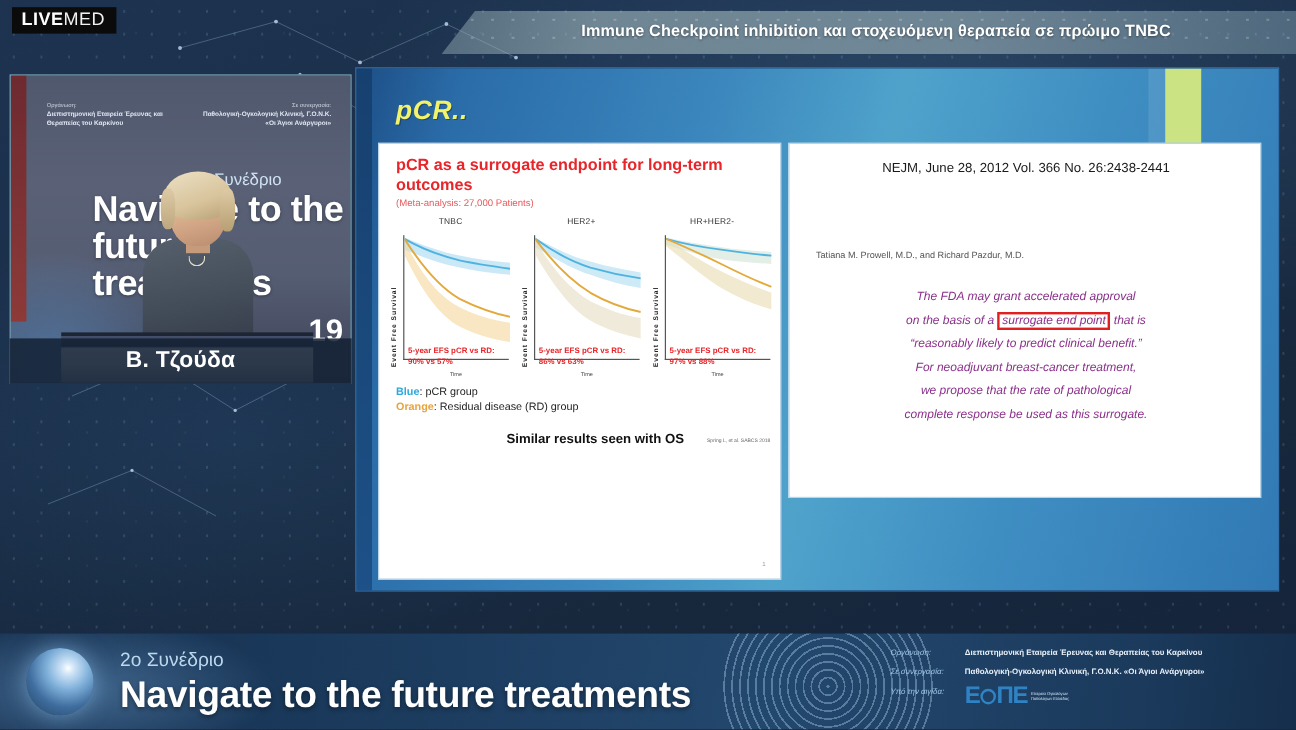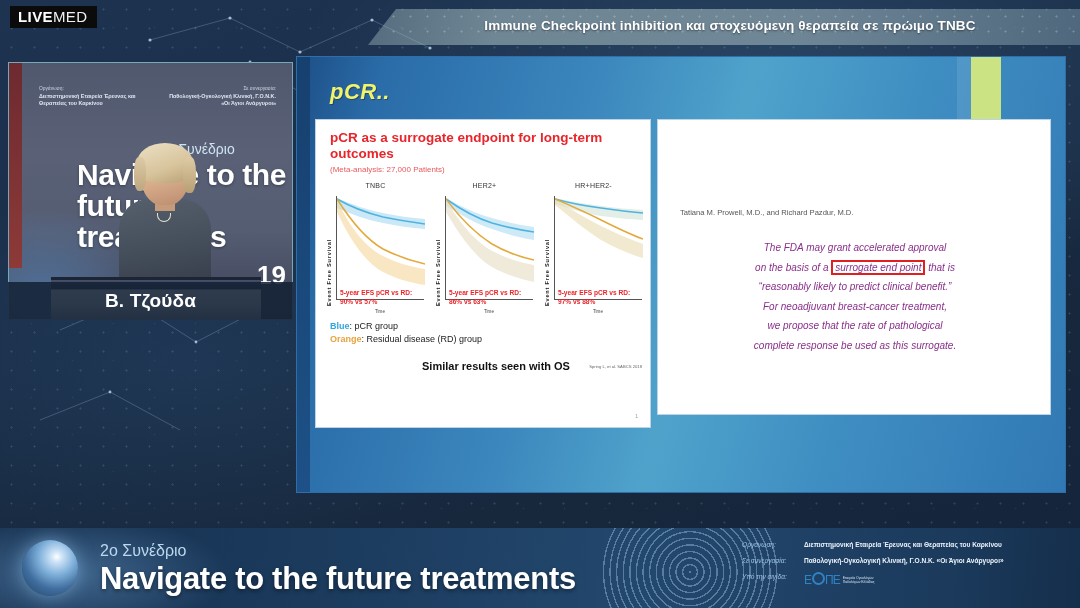--- a/index.html
+++ b/index.html
@@ -200,21 +200,21 @@
     letter-spacing: .5px;
     text-shadow: 1px 1px 0 rgba(20,50,90,.55);
   }
 
   .card {
     position: absolute; top: 62px;
     background: #ffffff;
     border: 1px solid #bcd4e6;
     overflow: hidden;
   }
-  #card-left  { left: 18px;  width: 336px; height: 309px; }
+  #card-left  { left: 18px;  width: 336px; height: 364px; }
   #card-right { left: 360px; width: 394px; height: 296px; }
 
   
   .pcr-head {
     position: absolute; left: 14px; top: 10px; width: 300px;
     color: #e8252a; font-size: 13.5px; font-weight: bold; line-height: 16px;
   }
   .pcr-sub {
     position: absolute; left: 14px; top: 45px;
     color: #e8595c; font-size: 8px; font-weight: normal;
@@ -331,21 +331,21 @@
     position: absolute; right: 8px; top: 12px; width: 330px;
     font-size: 6.6px; color: #eaf2fb; line-height: 9px;
   }
   .credits .row { display: flex; align-items: flex-start; margin-bottom: 7px; }
   .credits .lbl { color: #9dc4e4; width: 62px; flex: none; font-style: italic; }
   .credits .val { font-weight: bold; }
   .eope {
     display: flex; align-items: center; gap: 3px;
   }
   .eope .mark {
-    color: #2f83c4; font-size: 12px; font-weight: normal; letter-spacing: -1px;
+    color: #2f83c4; font-size: 20px; font-weight: bold; letter-spacing: -1px;
     line-height: 16px;
   }
   .eope .mark .o {
     display: inline-block; width: 13px; height: 13px; border-radius: 50%;
     border: 2.6px solid #2f83c4; vertical-align: -1px; margin: 0 .5px;
   }
   .eope .sub { font-size: 3.4px; color: #cfe0ef; line-height: 4px; width: 44px; }
 </style>
 </head>
 <body>
@@ -472,20 +472,21 @@
       <div class="legend">
         <div><span class="blue">Blue</span><span>: pCR group</span></div>
         <div><span class="orange">Orange</span><span>: Residual disease (RD) group</span></div>
       </div>
       <div class="similar">Similar results seen with OS</div>
       <div class="citation">Spring L, et al. SABCS 2018</div>
       <div class="pagenum">1</div>
     </div>
 
     <div class="card" id="card-right">
+      <div class="nejm-ref">NEJM, June 28, 2012  Vol. 366 No. 26:2438-2441</div>
       <div class="nejm-authors">Tatiana M. Prowell, M.D., and Richard Pazdur, M.D.</div>
       <div class="quote">
         <span>The FDA may grant accelerated approval</span><br>
         <span>on the basis of a </span><span class="boxed">surrogate end point</span><span> that is</span><br>
         <span>“reasonably likely to predict clinical benefit.”</span><br>
         <span>For neoadjuvant breast-cancer treatment,</span><br>
         <span>we propose that the rate of pathological</span><br>
         <span>complete response be used as this surrogate.</span>
       </div>
     </div>

